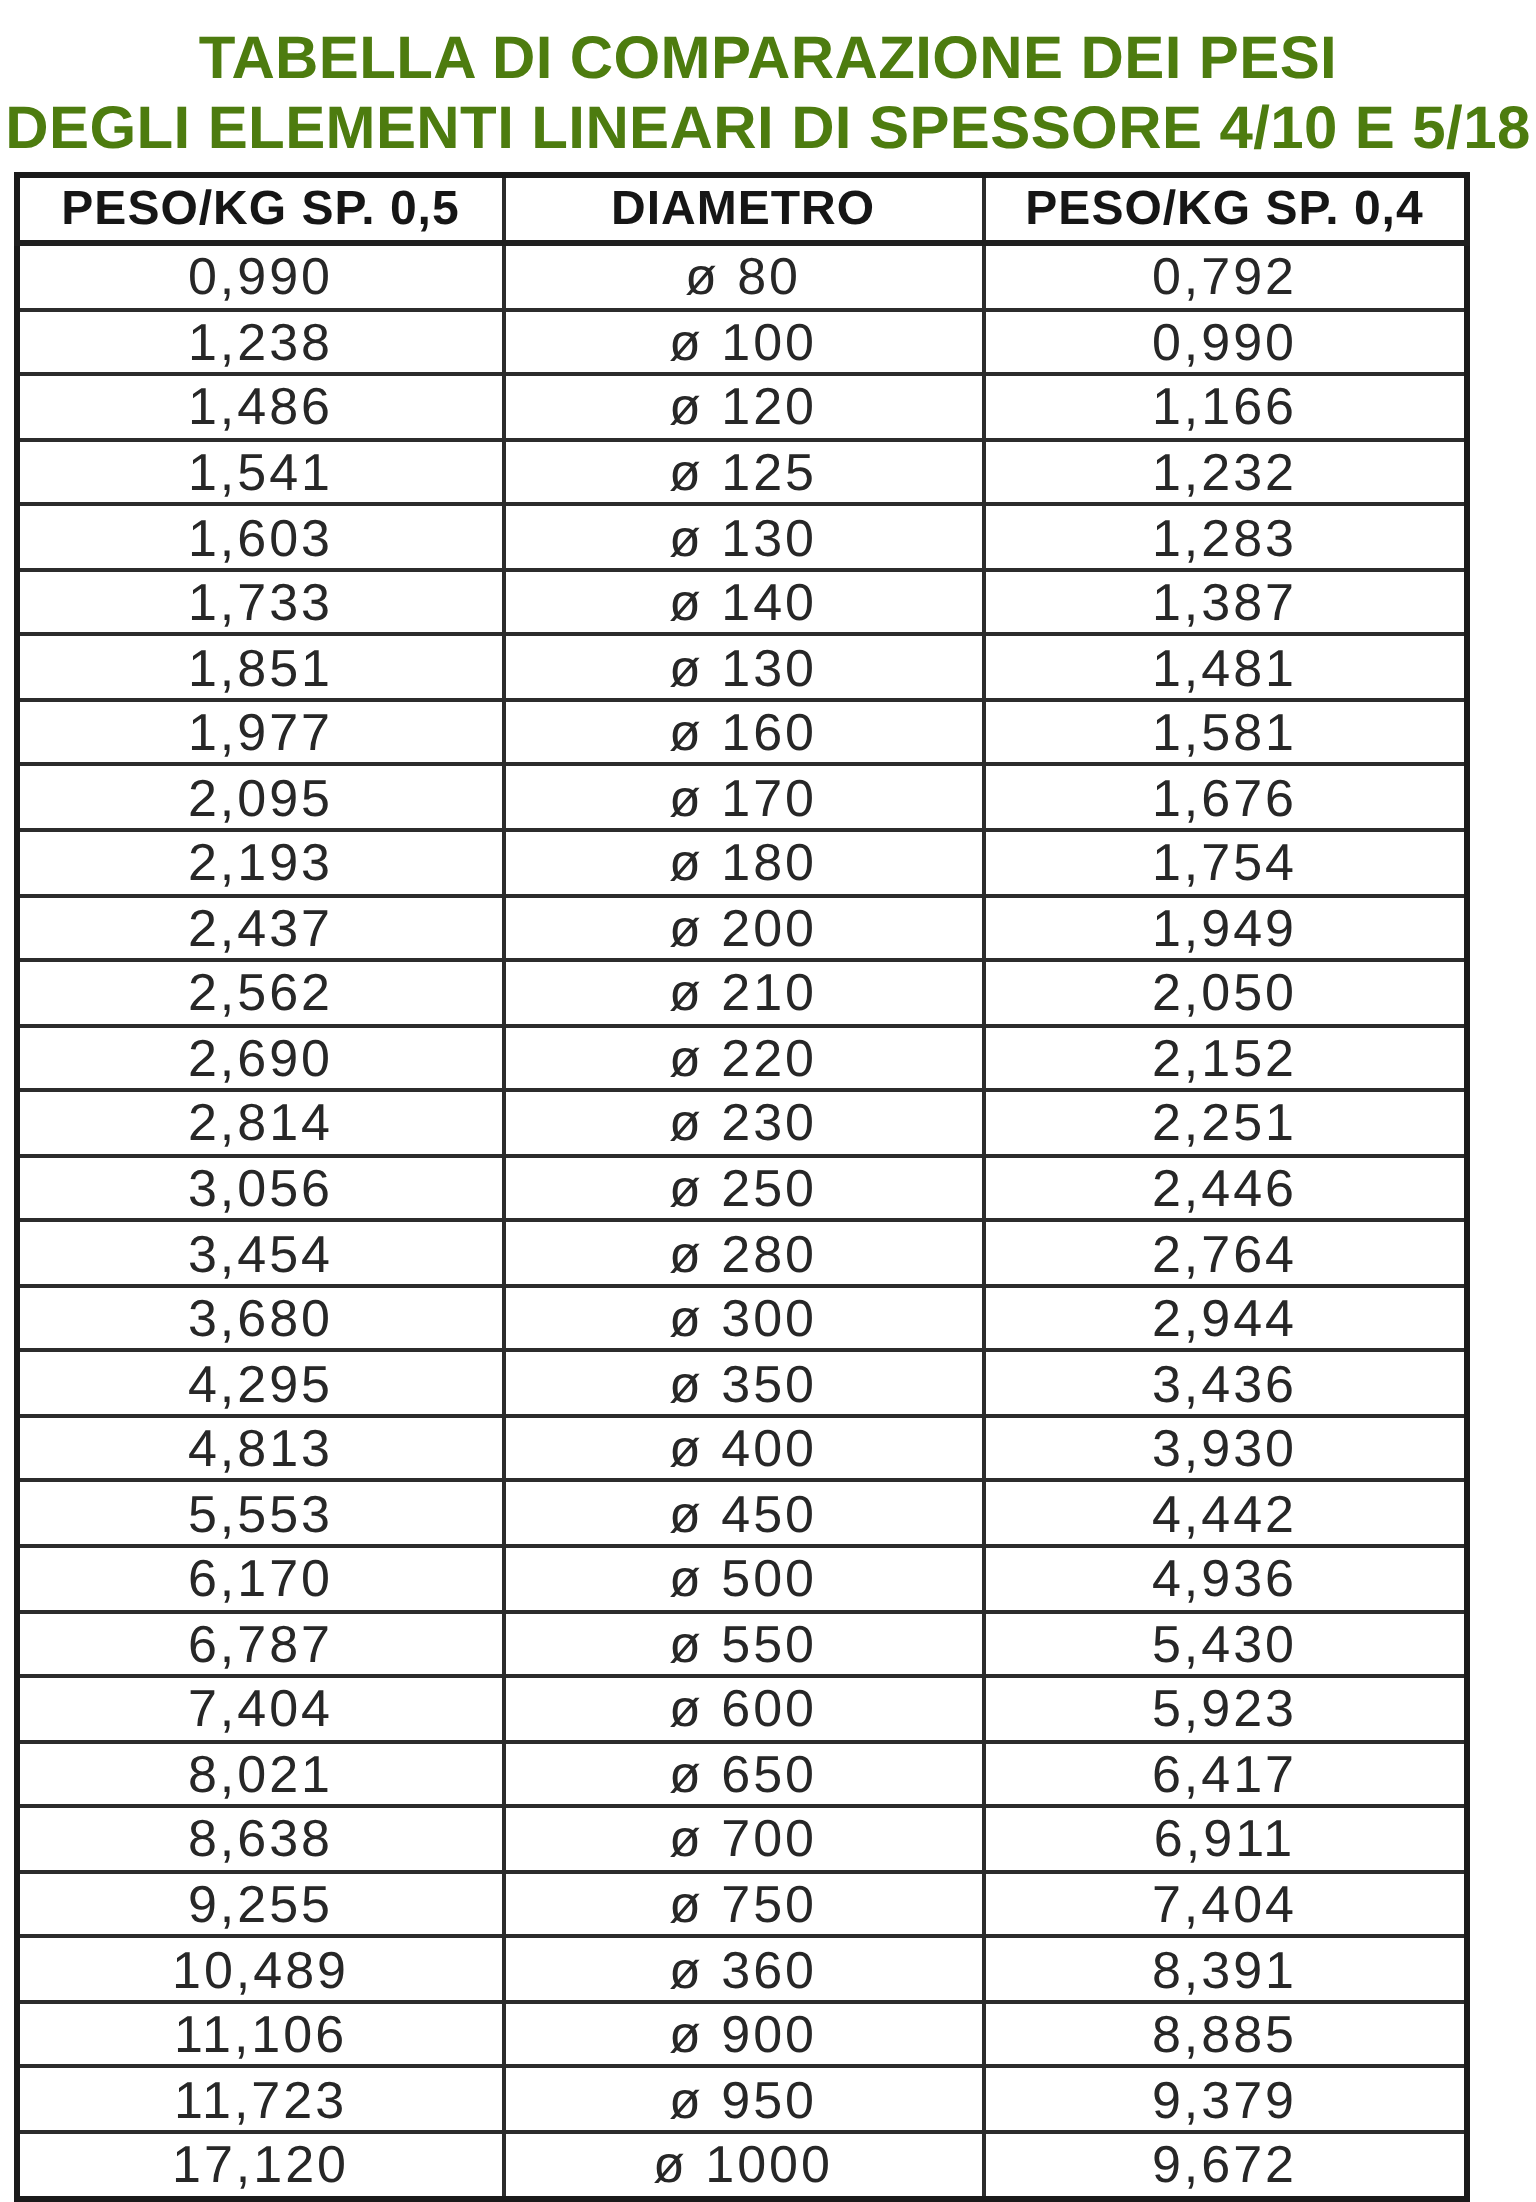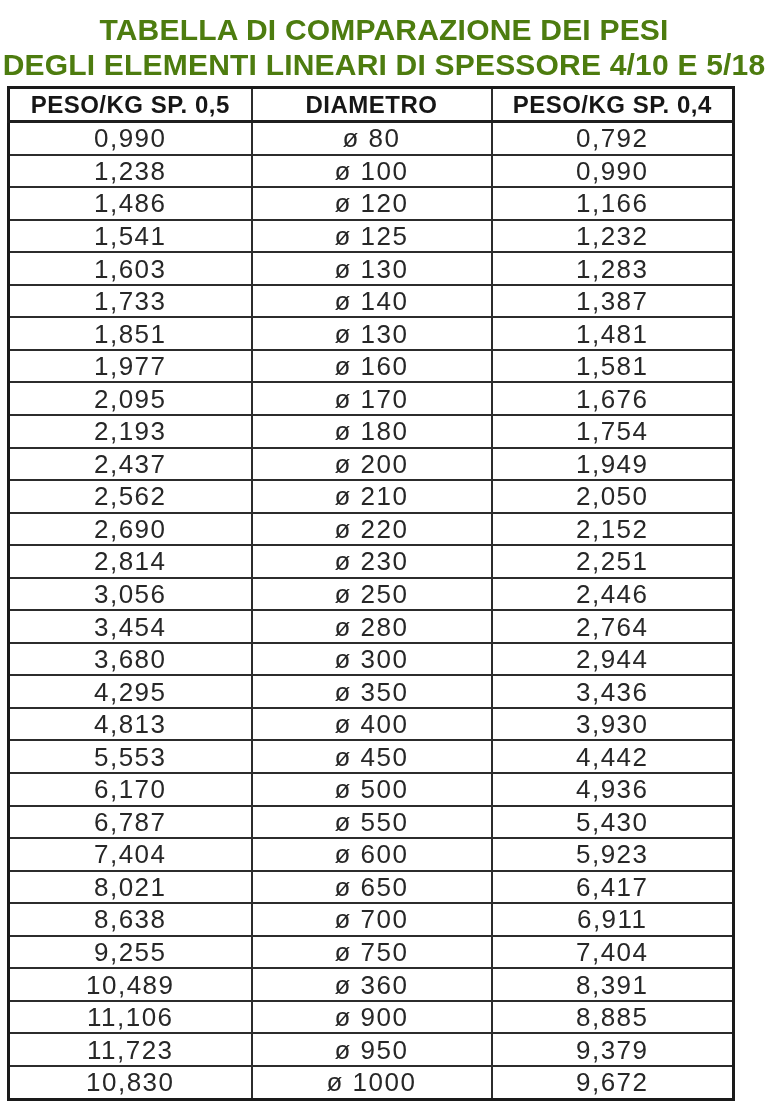--- a/index.html
+++ b/index.html
@@ -227,20 +227,20 @@
           <td>11,106</td>
           <td>ø 900</td>
           <td>8,885</td>
         </tr>
         <tr>
           <td>11,723</td>
           <td>ø 950</td>
           <td>9,379</td>
         </tr>
         <tr>
-          <td>10,830</td>
+          <td>17,120</td>
           <td>ø 1000</td>
           <td>9,672</td>
         </tr>
       </tbody>
   </table>
 
 </div>
 
 </body></html>

